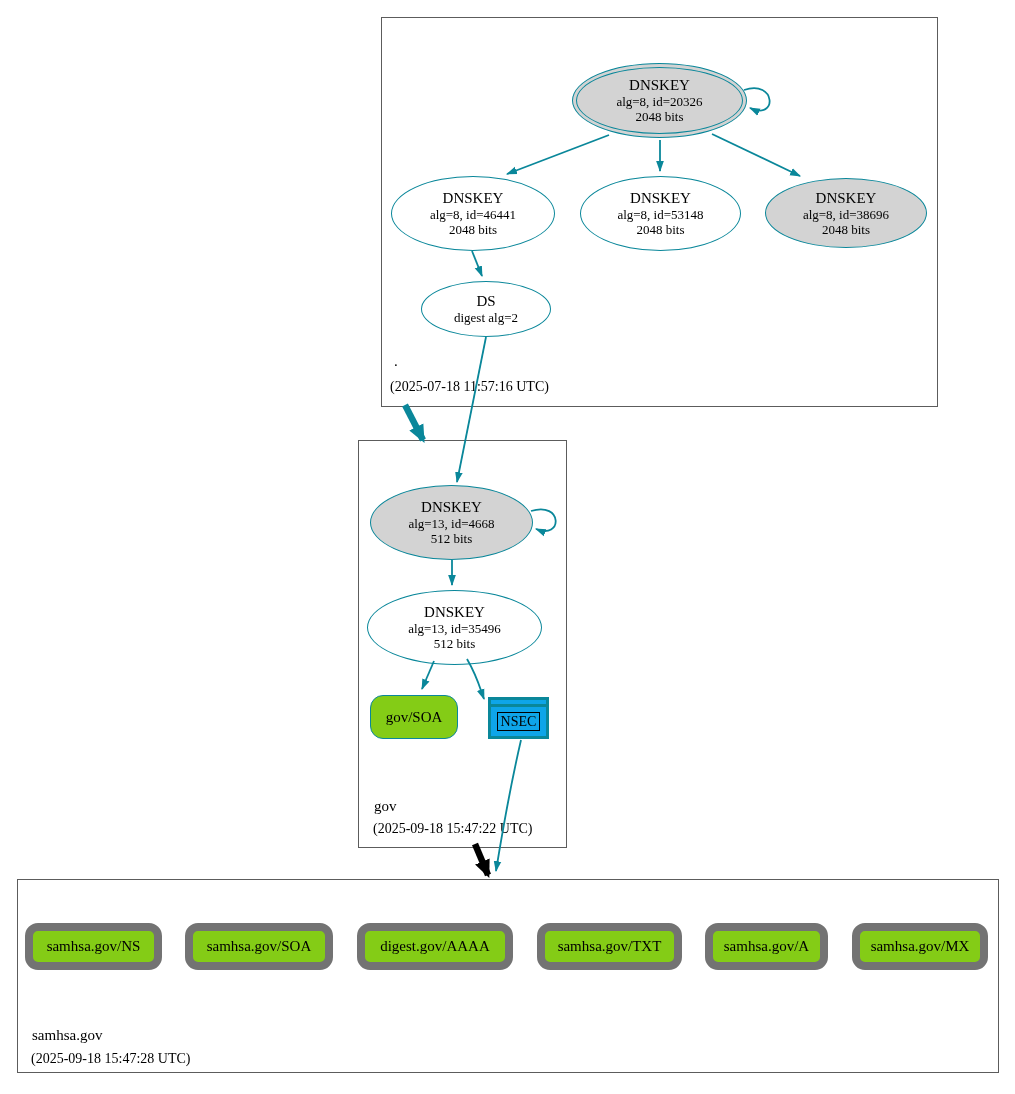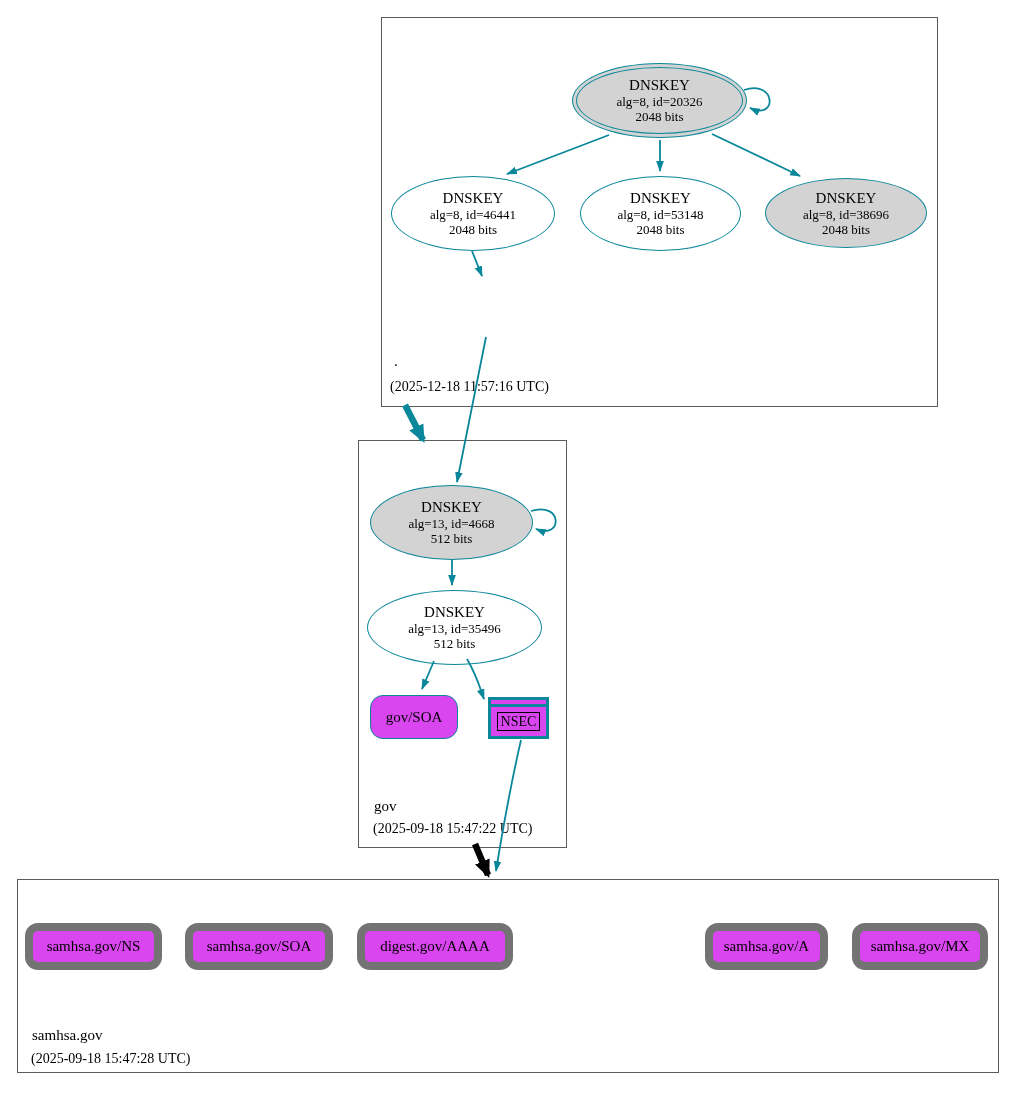--- a/index.html
+++ b/index.html
@@ -25,28 +25,28 @@
   }
   .ell.gray{background:var(--gray);}
   .ell-inner{
     position:absolute;inset:3px;border:1.8px solid var(--teal);border-radius:50%;
     display:flex;flex-direction:column;align-items:center;justify-content:center;
     text-align:center;background:var(--gray);
   }
   .ntitle{font-size:15px;line-height:17px;}
   .ndetail{font-size:13px;line-height:15px;font-family:"Liberation Serif",serif;}
   .rrbox{
-    position:absolute;border-radius:13px;background:#d946ef;display:flex;
+    position:absolute;border-radius:13px;background:#84cc16;display:flex;
     align-items:center;justify-content:center;font-size:15px;white-space:nowrap;
   }
   .teal-border{border:1.7px solid var(--teal);}
   .black-border{border:8px solid #737373;}
   .nsec{
     position:absolute;left:488px;top:697px;width:61px;height:42px;
-    border:3px solid var(--teal);background:#d946ef;display:flex;flex-direction:column;
+    border:3px solid var(--teal);background:#0ea5e9;display:flex;flex-direction:column;
   }
   .nsec-strip{height:7px;border-bottom:3px solid var(--teal);}
   .nsec-body{flex:1;display:flex;align-items:center;justify-content:center;}
   .nsec-label{border:1px solid #000;padding:0 3px;font-size:14px;line-height:17px;}
   svg.edges{position:absolute;left:0;top:0;pointer-events:none;}
   .edge{stroke:var(--teal);stroke-width:1.8;fill:none;}
   .edge-thick{stroke:var(--teal);stroke-width:6.5;fill:none;}
   .edge-thick-black{stroke:#000;stroke-width:6.5;fill:none;}
   .mh{fill:var(--teal);}
   .mhb{fill:#000;}
@@ -54,21 +54,21 @@
 </head>
 <body>
 
 <div class="canvas">
 
   <div class="zbox" style="left:381px;top:17px;width:557px;height:390px"></div>
   <div class="zbox" style="left:358px;top:440px;width:209px;height:408px"></div>
   <div class="zbox" style="left:17px;top:879px;width:982px;height:194px"></div>
 
   <div class="zname serif" style="left:394px;top:352px">.</div>
-  <div class="zts serif" style="left:390px;top:378px">(2025-12-18 11:57:16 UTC)</div>
+  <div class="zts serif" style="left:390px;top:378px">(2025-07-18 11:57:16 UTC)</div>
 
   <div class="zname serif" style="left:374px;top:797px">gov</div>
   <div class="zts serif" style="left:373px;top:820px">(2025-09-18 15:47:22 UTC)</div>
 
   <div class="zname serif" style="left:32px;top:1026px">samhsa.gov</div>
   <div class="zts serif" style="left:31px;top:1050px">(2025-09-18 15:47:28 UTC)</div>
 
   <div class="ell gray" style="left:572px;top:63px;width:175px;height:75px;background:var(--gray)">
     <div class="ell-inner">
       <div class="ntitle sans">DNSKEY</div>
@@ -88,20 +88,24 @@
     <div class="ndetail">alg=8, id=53148</div>
     <div class="ndetail">2048 bits</div>
   </div>
 
   <div class="ell gray" style="left:765px;top:178px;width:162px;height:70px">
     <div class="ntitle sans">DNSKEY</div>
     <div class="ndetail">alg=8, id=38696</div>
     <div class="ndetail">2048 bits</div>
   </div>
 
+  <div class="ell" style="left:421px;top:281px;width:130px;height:56px">
+    <div class="ntitle sans">DS</div>
+    <div class="ndetail">digest alg=2</div>
+  </div>
 
   <div class="ell gray" style="left:370px;top:485px;width:163px;height:75px">
     <div class="ntitle sans">DNSKEY</div>
     <div class="ndetail">alg=13, id=4668</div>
     <div class="ndetail">512 bits</div>
   </div>
 
   <div class="ell" style="left:367px;top:590px;width:175px;height:75px">
     <div class="ntitle sans">DNSKEY</div>
     <div class="ndetail">alg=13, id=35496</div>
@@ -120,20 +124,23 @@
   </div>
 
   <div class="rrbox black-border sans" style="left:25px;top:923px;width:137px;height:47px">
     <span>samhsa.gov/NS</span>
   </div>
   <div class="rrbox black-border sans" style="left:185px;top:923px;width:148px;height:47px">
     <span>samhsa.gov/SOA</span>
   </div>
   <div class="rrbox black-border sans" style="left:357px;top:923px;width:156px;height:47px">
     <span>digest.gov/AAAA</span>
+  </div>
+  <div class="rrbox black-border sans" style="left:537px;top:923px;width:145px;height:47px">
+    <span>samhsa.gov/TXT</span>
   </div>
   <div class="rrbox black-border sans" style="left:852px;top:923px;width:136px;height:47px">
     <span>samhsa.gov/MX</span>
   </div>
   <div class="rrbox black-border sans" style="left:705px;top:923px;width:123px;height:47px">
     <span>samhsa.gov/A</span>
   </div>
 
   <svg class="edges" width="1015" height="1094" viewBox="0 0 1015 1094" aria-hidden="true">
     <defs>

